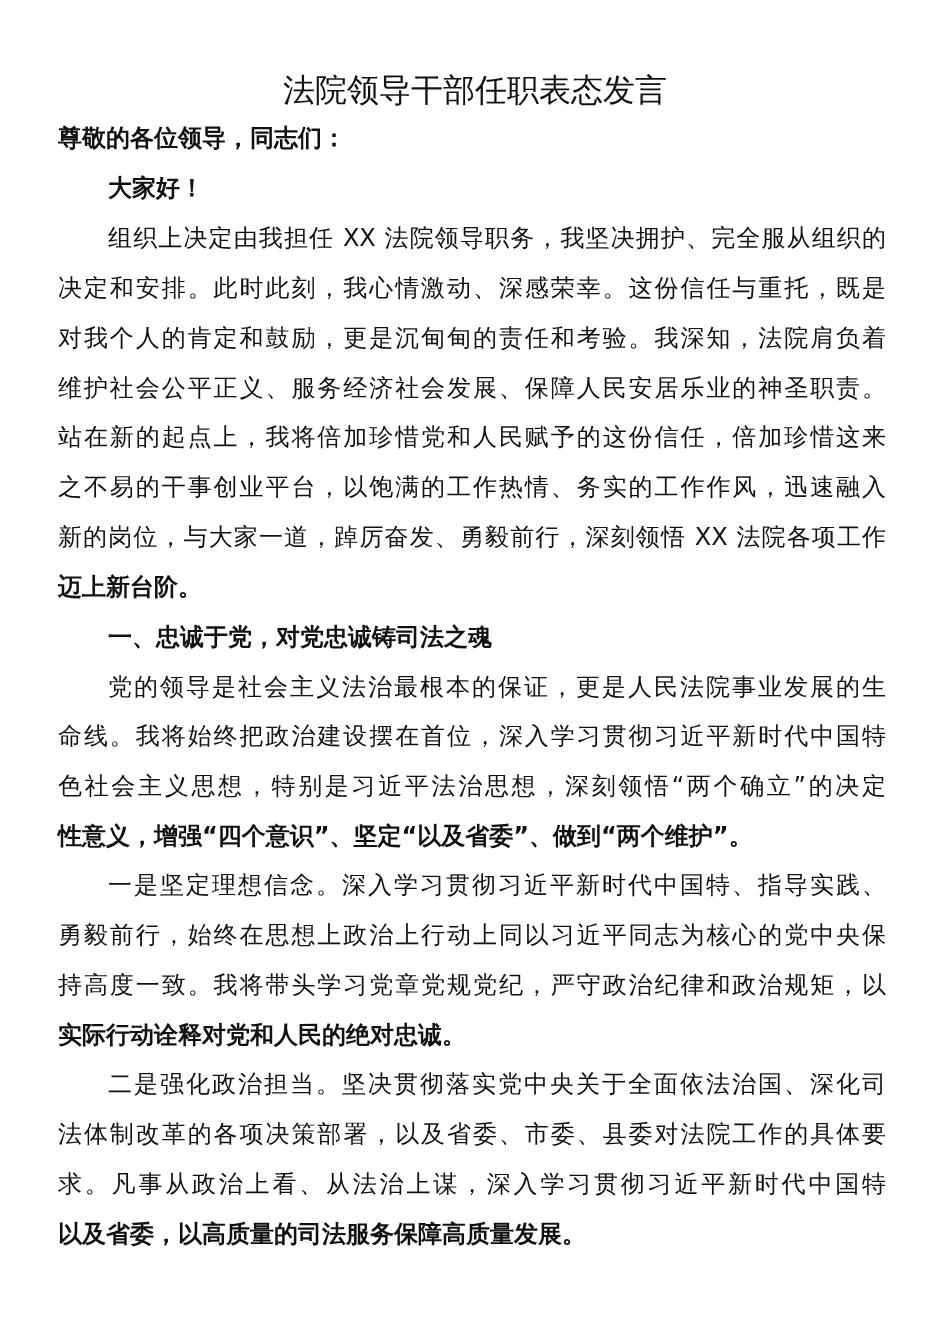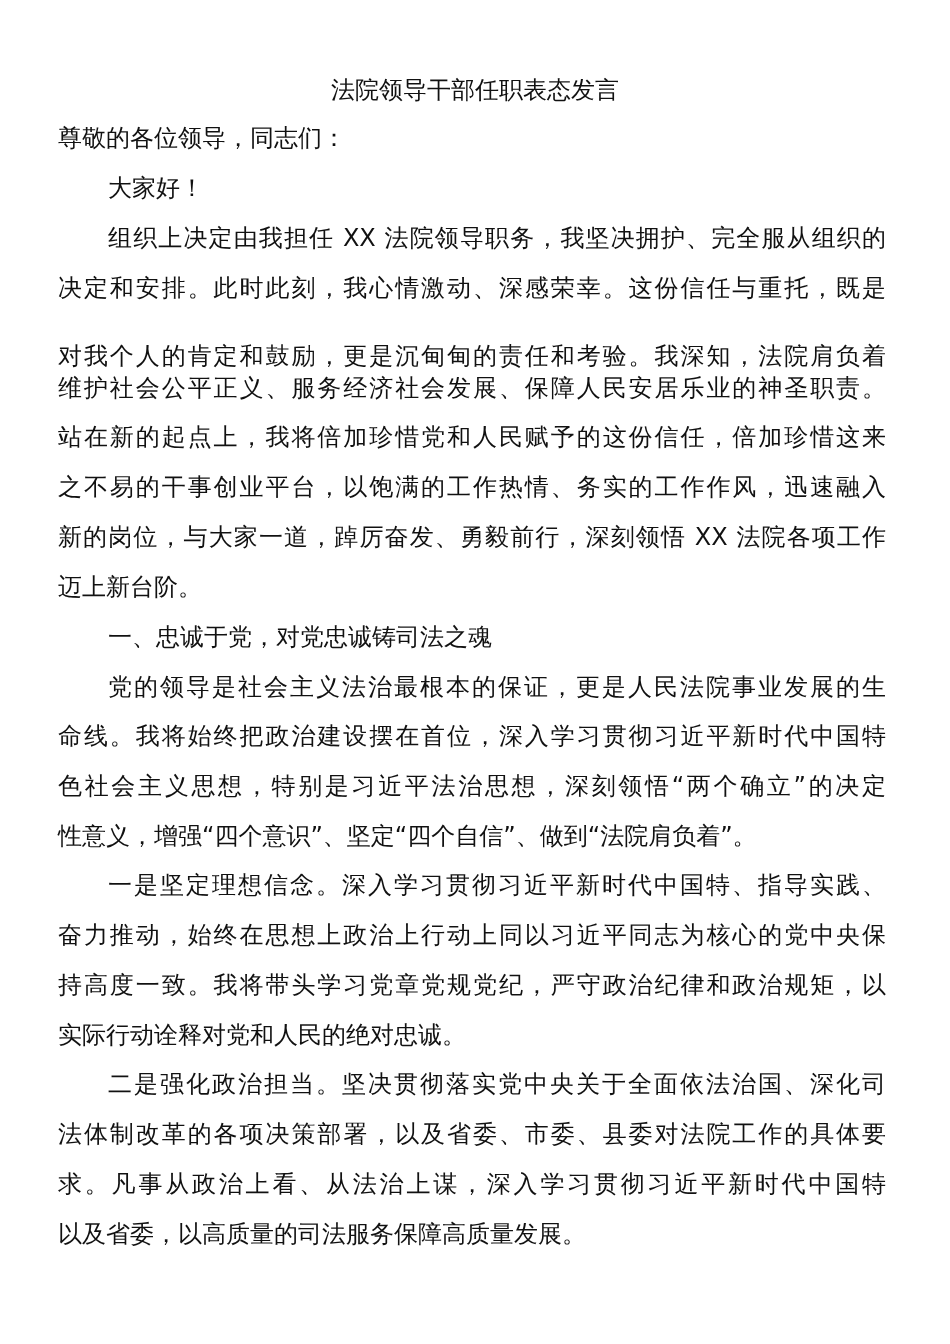--- a/index.html
+++ b/index.html
@@ -1,51 +1,51 @@
 <!DOCTYPE html>
 <html><head>
 <meta charset="utf-8">
 <style>
   html, body { margin: 0; padding: 0; background: #ffffff; }
   body { width: 950px; height: 1344px; position: relative; overflow: hidden;
          font-family: "DejaVu Sans", "Liberation Sans", sans-serif; color: #111111; }
   .title { position: absolute; top: 66px; left: 0; width: 950px; text-align: center;
-           font-size: 24px; line-height: 48px; letter-spacing: 0px; color: #111; }
+           font-size: 32px; line-height: 48px; letter-spacing: 0px; color: #111; }
   .line { position: absolute; left: 58px; width: 828px; font-size: 24px; line-height: 34px;
           white-space: nowrap; text-align-last: justify; text-align: justify; color: #111; }
   .line.indent { left: 108px; width: 778px; }
-  .line.short { text-align-last: left; }
+  .line.short { text-align-last: left; font-weight: bold; }
 </style>
 </head>
 <body>
 
 <div>
   <div class="title">法院领导干部任职表态发言</div>
 
   <div class="line short" style="top:121px">尊敬的各位领导，同志们：</div>
   <div class="line indent short" style="top:171px">大家好！</div>
 
   <div class="line indent" style="top:221px">组织上决定由我担任 XX 法院领导职务，我坚决拥护、完全服从组织的</div>
   <div class="line" style="top:271px">决定和安排。此时此刻，我心情激动、深感荣幸。这份信任与重托，既是</div>
-  <div class="line" style="top:339px">对我个人的肯定和鼓励，更是沉甸甸的责任和考验。我深知，法院肩负着</div>
+  <div class="line" style="top:321px">对我个人的肯定和鼓励，更是沉甸甸的责任和考验。我深知，法院肩负着</div>
   <div class="line" style="top:371px">维护社会公平正义、服务经济社会发展、保障人民安居乐业的神圣职责。</div>
   <div class="line" style="top:420px">站在新的起点上，我将倍加珍惜党和人民赋予的这份信任，倍加珍惜这来</div>
   <div class="line" style="top:470px">之不易的干事创业平台，以饱满的工作热情、务实的工作作风，迅速融入</div>
   <div class="line" style="top:520px">新的岗位，与大家一道，踔厉奋发、勇毅前行，深刻领悟 XX 法院各项工作</div>
   <div class="line short" style="top:570px">迈上新台阶。</div>
 
   <div class="line indent short" style="top:620px">一、忠诚于党，对党忠诚铸司法之魂</div>
 
   <div class="line indent" style="top:670px">党的领导是社会主义法治最根本的保证，更是人民法院事业发展的生</div>
   <div class="line" style="top:719px">命线。我将始终把政治建设摆在首位，深入学习贯彻习近平新时代中国特</div>
   <div class="line" style="top:769px">色社会主义思想，特别是习近平法治思想，深刻领悟“两个确立”的决定</div>
-  <div class="line short" style="top:819px">性意义，增强“四个意识”、坚定“四个自信”、做到“法院肩负着”。</div>
+  <div class="line short" style="top:819px">性意义，增强“四个意识”、坚定“以及省委”、做到“两个维护”。</div>
 
   <div class="line indent" style="top:868px">一是坚定理想信念。深入学习贯彻习近平新时代中国特、指导实践、</div>
-  <div class="line" style="top:918px">奋力推动，始终在思想上政治上行动上同以习近平同志为核心的党中央保</div>
+  <div class="line" style="top:918px">勇毅前行，始终在思想上政治上行动上同以习近平同志为核心的党中央保</div>
   <div class="line" style="top:968px">持高度一致。我将带头学习党章党规党纪，严守政治纪律和政治规矩，以</div>
   <div class="line short" style="top:1018px">实际行动诠释对党和人民的绝对忠诚。</div>
 
   <div class="line indent" style="top:1067px">二是强化政治担当。坚决贯彻落实党中央关于全面依法治国、深化司</div>
   <div class="line" style="top:1117px">法体制改革的各项决策部署，以及省委、市委、县委对法院工作的具体要</div>
   <div class="line" style="top:1167px">求。凡事从政治上看、从法治上谋，深入学习贯彻习近平新时代中国特</div>
   <div class="line short" style="top:1217px">以及省委，以高质量的司法服务保障高质量发展。</div>
 </div>
 
 </body></html>

